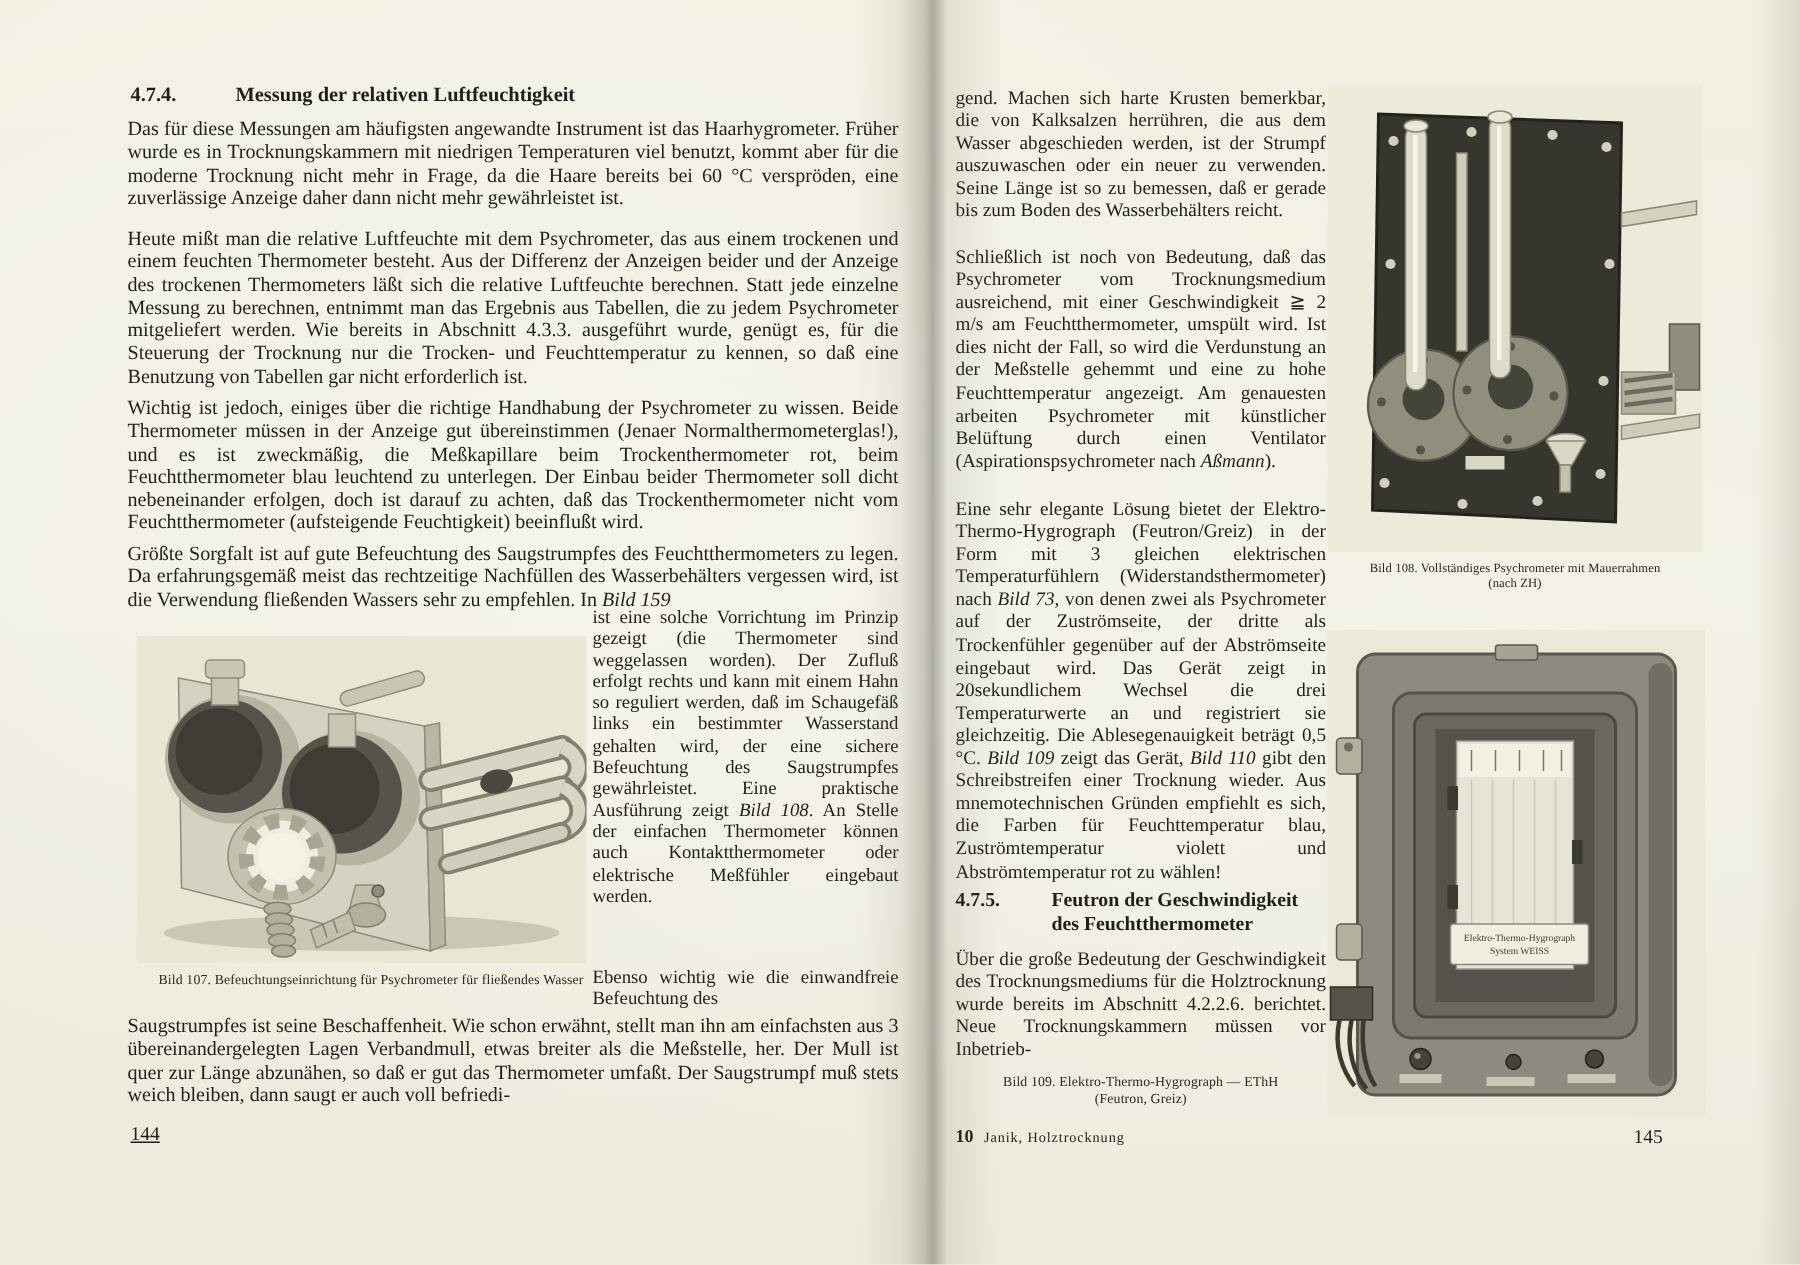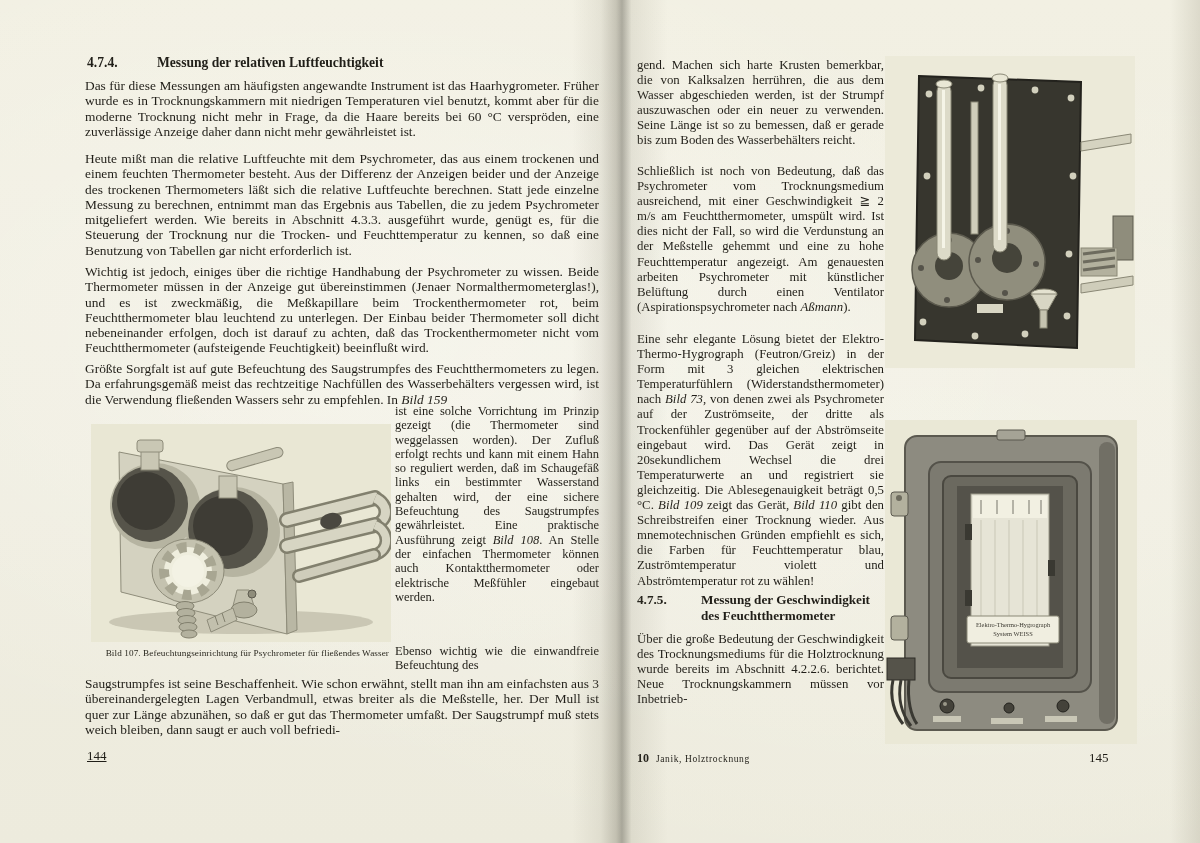--- a/index.html
+++ b/index.html
@@ -131,27 +131,31 @@
 
   <div class="page page-right">
 
     <div class="abs rcol" style="top:58px;left:4px;width:247px;">gend. Machen sich harte Krusten bemerkbar, die von Kalksalzen herrühren, die aus dem Wasser abgeschieden werden, ist der Strumpf auszuwaschen oder ein neuer zu verwenden. Seine Länge ist so zu bemessen, daß er gerade bis zum Boden des Wasserbehälters reicht.</div>
     <div class="abs rcol" style="top:164px;left:4px;width:247px;"><span>Schließlich ist noch von Bedeutung, daß das Psychrometer vom Trocknungsmedium ausreichend, mit einer Geschwindigkeit ≧ 2 m/s am Feuchtthermometer, umspült wird. Ist dies nicht der Fall, so wird die Verdunstung an der Meßstelle gehemmt und eine zu hohe Feuchttemperatur angezeigt. Am genauesten arbeiten Psychrometer mit künstlicher Belüftung durch einen Ventilator (Aspirationspsychrometer nach </span><i>Aßmann</i><span>).</span></div>
     <div class="abs rcol" style="top:332px;left:4px;width:247px;"><span>Eine sehr elegante Lösung bietet der Elektro-Thermo-Hygrograph (Feutron/Greiz) in der Form mit 3 gleichen elektrischen Temperaturfühlern (Widerstandsthermometer) nach </span><i>Bild 73</i><span>, von denen zwei als Psychrometer auf der Zuströmseite, der dritte als Trockenfühler gegenüber auf der Abströmseite eingebaut wird. Das Gerät zeigt in 20sekundlichem Wechsel die drei Temperaturwerte an und registriert sie gleichzeitig. Die Ablesegenauigkeit beträgt 0,5 °C. </span><i>Bild 109</i><span> zeigt das Gerät, </span><i>Bild 110</i><span> gibt den Schreibstreifen einer Trocknung wieder. Aus mnemotechnischen Gründen empfiehlt es sich, die Farben für Feuchttemperatur blau, Zuströmtemperatur violett und Abströmtemperatur rot zu wählen!</span></div>
 
     <div class="abs h2-wrap" style="top:592px;left:4px;width:247px;">
       <span class="h2-num">4.7.5.</span>
       <span>
-        <span>Messung der Geschwindigkeit</span><br>
+        <span>Feutron der Geschwindigkeit</span><br>
         <span>des Feuchtthermometer</span>
       </span>
     </div>
 
     <div class="abs rcol" style="top:632px;left:4px;width:247px;">Über die große Bedeutung der Geschwindigkeit des Trocknungsmediums für die Holztrocknung wurde bereits im Abschnitt 4.2.2.6. berichtet. Neue Trocknungskammern müssen vor Inbetrieb-</div>
 
+    <div class="abs cap cap-c" style="top:716px;left:4px;width:247px;line-height:11px;">
+      <span>Bild 109. Elektro-Thermo-Hygrograph — EThH</span><br>
+      <span>(Feutron, Greiz)</span>
+    </div>
 
     <div class="abs" style="top:748px;left:4px;">
       <span class="footer-sig">10</span><span class="footer-name">Janik, Holztrocknung</span>
     </div>
 
     <div class="abs" style="top:56px;left:252px;width:250px;height:312px;">
       <svg class="photo" width="250" height="312" viewBox="0 0 250 312">
         <rect width="250" height="312" fill="#ecead9"></rect>
 
         <polygon points="34,20 196,26 192,292 30,284" fill="#37362e" stroke="#23221d" stroke-width="2"></polygon>
@@ -205,20 +209,24 @@
         <polygon points="196,86 246,78 246,87 196,95" fill="#d5d3c0" stroke="#8a8876"></polygon>
         <rect x="228" y="160" width="20" height="44" fill="#8f8d7c" stroke="#5c5a4e"></rect>
         <rect x="196" y="192" width="36" height="28" fill="#b3b19e" stroke="#8a8876"></rect>
         <line x1="198" y1="198" x2="230" y2="194" stroke="#6d6b5e" stroke-width="3"></line>
         <line x1="198" y1="206" x2="230" y2="202" stroke="#6d6b5e" stroke-width="3"></line>
         <line x1="198" y1="214" x2="230" y2="210" stroke="#6d6b5e" stroke-width="3"></line>
         <polygon points="196,228 248,220 248,229 196,237" fill="#cfcdba" stroke="#8a8876"></polygon>
       </svg>
     </div>
 
+    <div class="abs cap cap-c" style="top:374px;left:252px;width:250px;font-size:8.4px;line-height:10px;">
+      <span>Bild 108. Vollständiges Psychrometer mit Mauerrahmen</span><br>
+      <span>(nach ZH)</span>
+    </div>
 
     <div class="abs" style="top:420px;left:252px;width:252px;height:324px;">
       <svg class="photo" width="252" height="324" viewBox="0 0 252 324">
         <rect width="252" height="324" fill="#eae8d6"></rect>
 
         <rect x="20" y="16" width="212" height="294" rx="12" fill="#8d8b80" stroke="#5b594f" stroke-width="2"></rect>
         <rect x="214" y="22" width="16" height="282" rx="8" fill="#716f65"></rect>
         <rect x="112" y="10" width="28" height="10" rx="2" fill="#a5a396" stroke="#5b594f"></rect>
 
         <rect x="44" y="42" width="162" height="230" rx="12" fill="#7c7a70" stroke="#54524a" stroke-width="2"></rect>

